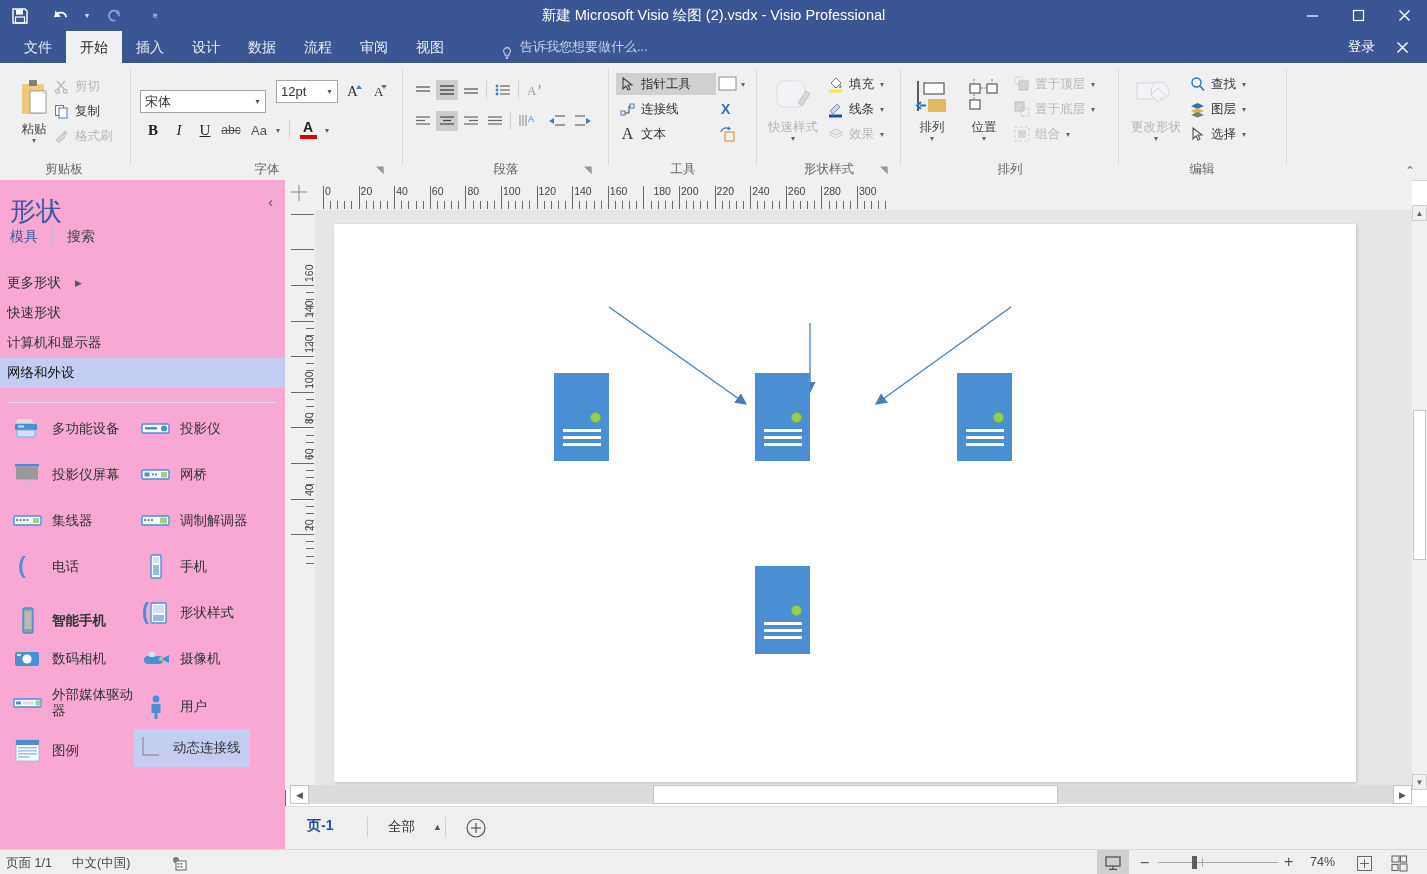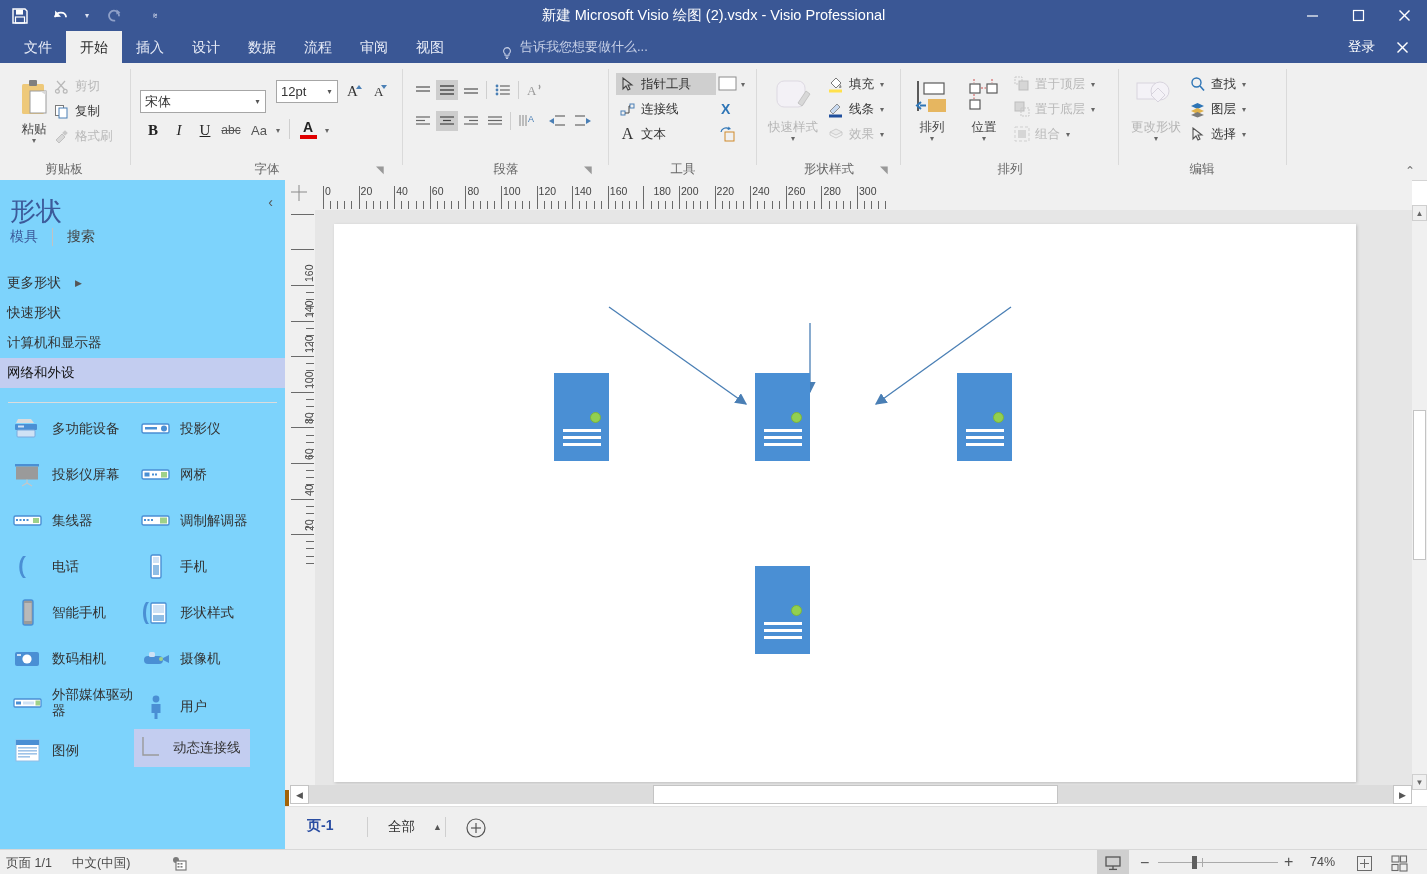--- a/index.html
+++ b/index.html
@@ -70,22 +70,22 @@
   .fbox .fcaret{width:15px;text-align:center;font-size:8px;color:#555;cursor:pointer;}
   .ftool{position:absolute;display:flex;align-items:center;justify-content:center;
          cursor:pointer;color:#333;}
   .fmt-ico{position:absolute;cursor:pointer;display:flex;align-items:center;justify-content:center;}
 
   .algbtn{position:absolute;width:22px;height:20px;display:flex;align-items:center;
           justify-content:center;cursor:pointer;}
   .algbtn.on{background:#cdcdcd;}
 
   
-  .shapespanel{position:absolute;left:0;top:180px;width:285px;height:669px;background:#7dd3fc;
-               border-right:4px solid #a16207;}
+  .shapespanel{position:absolute;left:0;top:180px;width:285px;height:669px;background:#f9a8d4;
+               border-right:1px solid #a16207;}
   .sp-title{position:absolute;left:10px;top:14px;font-size:26px;color:#3c5a9a;font-weight:400;}
   .sp-collapse{position:absolute;right:12px;top:14px;color:#555;font-size:14px;cursor:pointer;}
   .sp-tabs{position:absolute;left:10px;top:48px;display:flex;align-items:center;gap:0;}
   .sp-tab{font-size:14px;color:#3c5a9a;cursor:pointer;padding-right:14px;}
   .sp-tab.plain{color:#444;padding-left:14px;border-left:1px solid #c2c2c2;}
   .sp-list{position:absolute;left:0;top:88px;width:285px;}
   .sp-item{height:30px;line-height:30px;padding-left:7px;font-size:13.5px;color:#333;
            cursor:pointer;display:flex;align-items:center;}
   .sp-item.active{background:#c3cdf0;color:#111;}
   .sp-item .tri{margin-left:14px;font-size:9px;color:#555;}
@@ -754,21 +754,21 @@
               <rect x="3" y="1" width="10" height="23" rx="1.5" fill="#fff" stroke="#4a8fd4" stroke-width="1.4"></rect>
               <rect x="5" y="3" width="6" height="6" fill="#cfe2f5"></rect>
               <rect x="5" y="11" width="6" height="10" fill="#8fbde5"></rect>
             </svg>
           </span>
           <span class="sname">手机</span>
         </div>
       </div>
 
       <div class="srow">
-        <div class="scell" style="left:6px;top:2px;">
+        <div class="scell" style="left:6px;top:10px;font-weight:bold;">
           <span class="sico">
             <svg width="16" height="28" viewBox="0 0 16 28">
               <rect x="3" y="1" width="10" height="25" rx="2" fill="#9a9a9a" stroke="#4a8fd4" stroke-width="1.4"></rect>
               <rect x="4.5" y="4" width="7" height="18" fill="#b9b9b9"></rect>
             </svg>
           </span>
           <span class="sname">智能手机</span>
         </div>
         <div class="scell" style="left:134px;top:2px;">
           <span class="sico">

